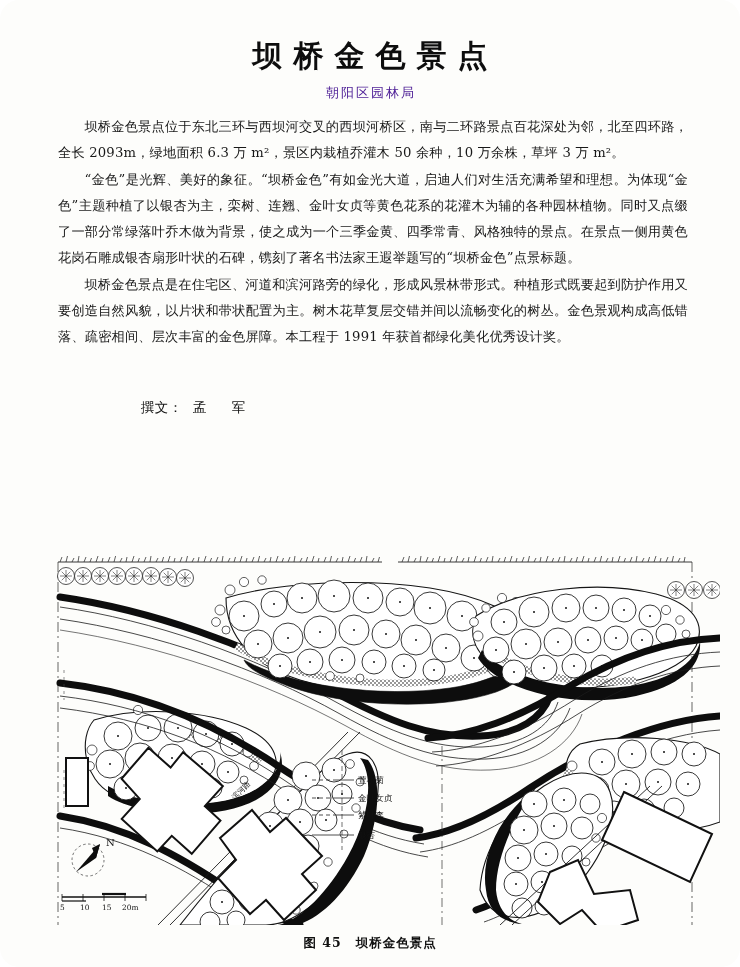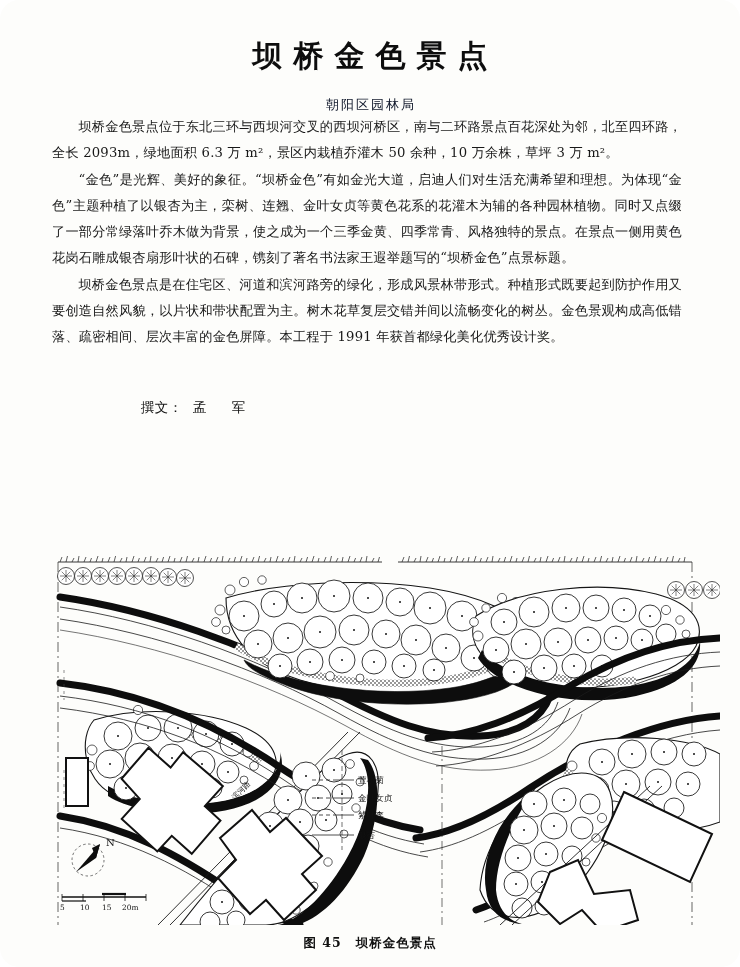--- a/index.html
+++ b/index.html
@@ -32,34 +32,34 @@
     text-align: center;
     font-size: 30px;
     font-weight: bold;
     letter-spacing: 11px;
     text-indent: 11px;
     font-family: "DejaVu Serif", "Liberation Serif", serif;
     color: #0d0d0d;
   }
   .doc-subtitle {
     position: absolute;
-    left: 0; top: 96px;
+    left: 0; top: 84px;
     width: 740px;
     text-align: center;
     font-size: 13px;
     letter-spacing: 2px;
     text-indent: 2px;
-    color: #0f172a;
+    color: #4c1d95;
     font-family: "DejaVu Serif", "Liberation Serif", serif;
   }
 
   
   .body-text {
     position: absolute;
-    left: 52px;
+    left: 58px;
     top: 114px;
     width: 630px;
   }
   .para {
     font-size: 13.2px;
     line-height: 26px;
     text-align: justify;
     text-justify: inter-character;
     text-indent: 2em;
     margin: 0 0 1px 0;

